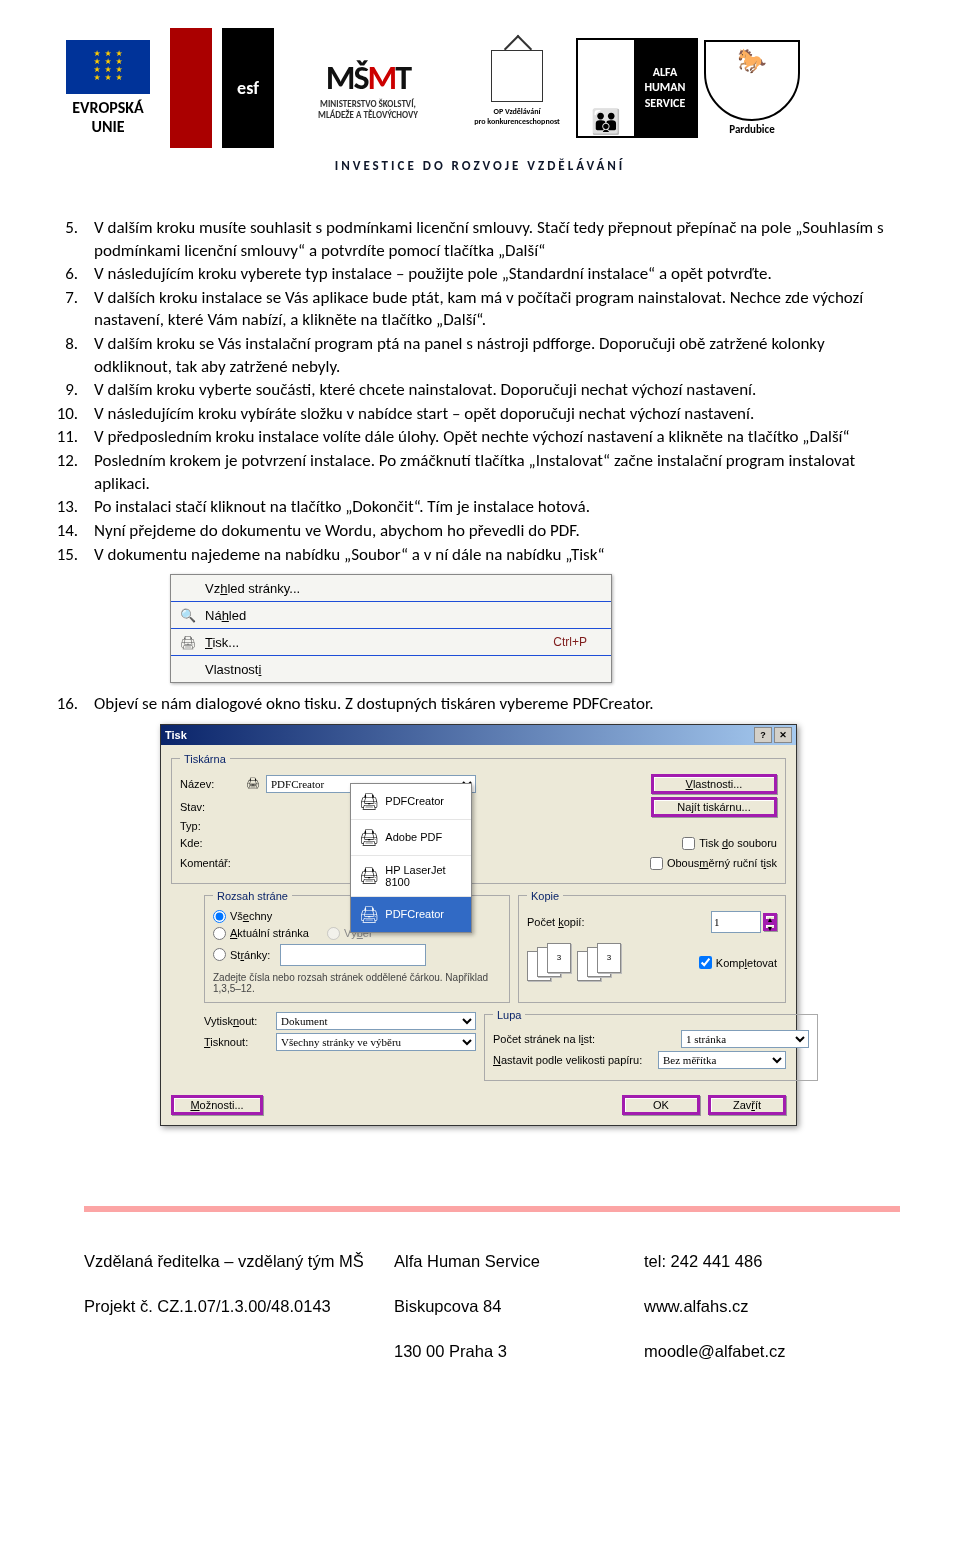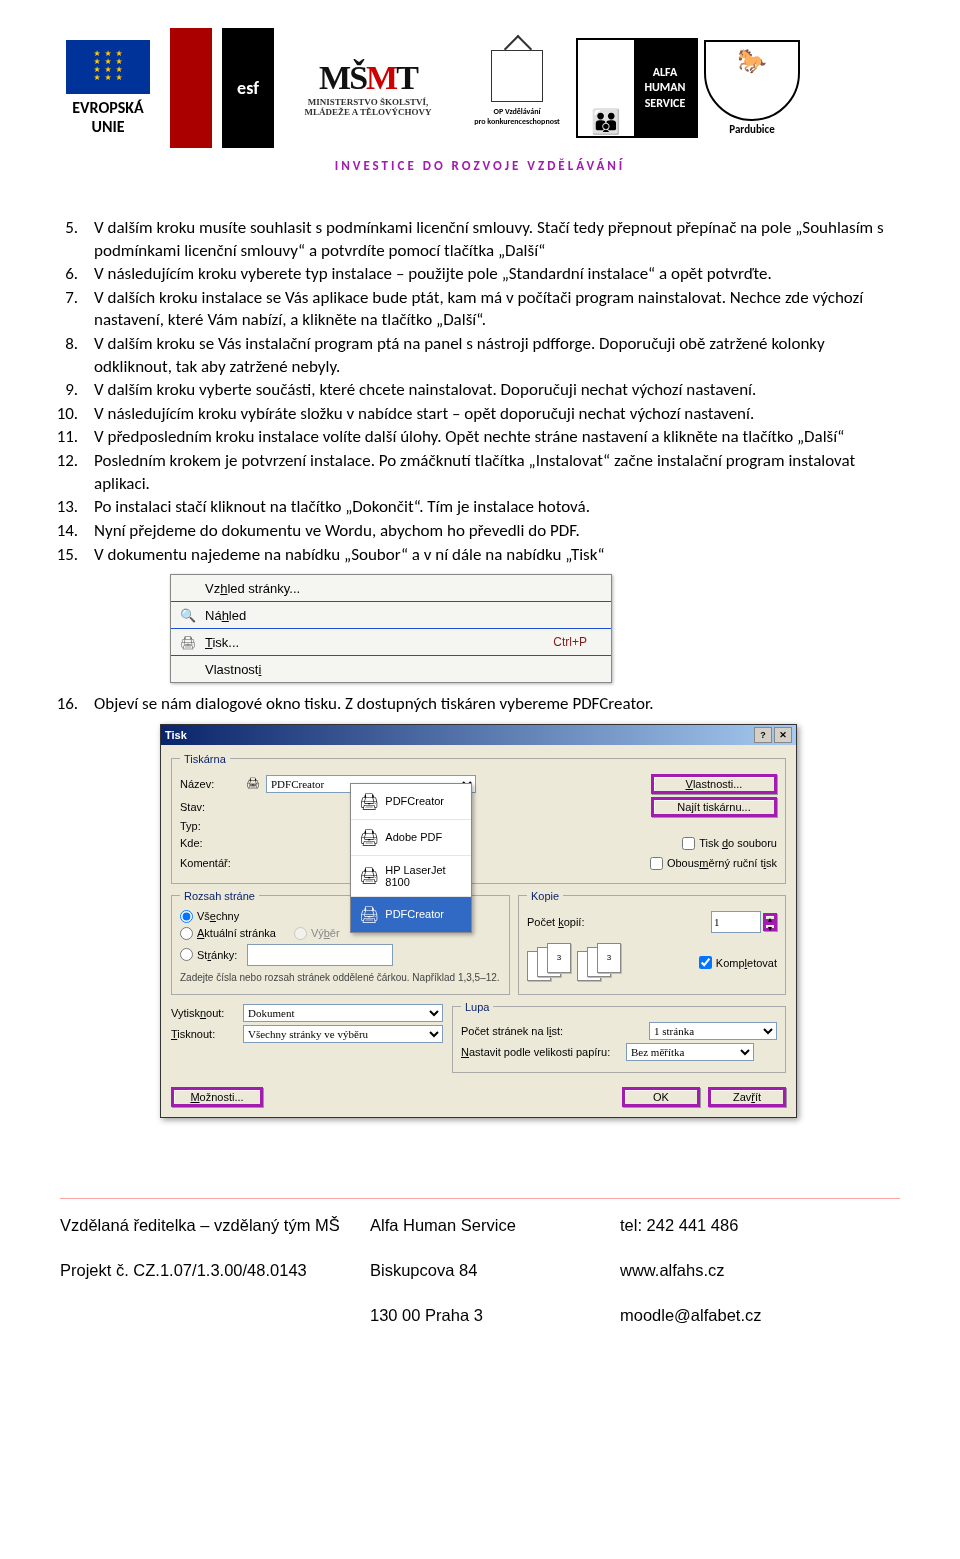--- a/index.html
+++ b/index.html
@@ -48,32 +48,32 @@
     word-spacing: 2px;
   }
   .esf-logo { color:#fff; }
   .esf-logo .tile {
     display:flex; align-items:center; justify-content:center;
     font-weight:bold; font-size:18px; width:52px; height:120px;
     background:#000;
     margin-left:10px;
   }
   .esf-logo .tile.red { background:#a00; width:42px; }
-  .msmt { width:180px; font-size:9px; font-weight:bold; color:#333;font-family:Liberation Serif, serif; }
+  .msmt { width:180px; font-size:9px; font-weight:bold; color:#333; }
   .msmt .mm { font-size:34px; letter-spacing:-2px; color:#111; }
   .opvk { width:110px; font-size:8px; }
   .opvk .box { width:50px; height:50px; border:1.5px solid #333; margin:0 auto 4px; position:relative; }
   .opvk .box::after { content:""; position:absolute; left:16px; top:-12px; width:18px; height:18px; border:2px solid #333; transform:rotate(45deg); border-bottom:none; border-right:none; }
   .ahs { width:118px; height:96px; border:2px solid #000; display:flex; }
   .ahs .left { width:56px; display:flex; align-items:flex-end; justify-content:center; font-size:24px; }
   .ahs .right { flex:1; background:#000; color:#fff; font-size:12px; font-weight:bold; display:flex; align-items:center; justify-content:center; text-align:center; line-height:1.3; }
   .pardubice { width:92px; height:92px; border:2px solid #000; border-radius:0 0 50px 50px; display:flex; align-items:flex-start; justify-content:center; padding-top:4px; font-size:24px; }
   .invest-line {
     text-align:center; letter-spacing:3px; font-size:13px; font-weight:bold;
-    color:#a21caf; margin:4px 0 44px;
+    color:#0f172a; margin:4px 0 44px;
   }
   ol.main-list {
     margin: 0 0 8px 0;
     padding-left: 22px;
   }
   ol.main-list li {
     margin-bottom: 1px;
     padding-left: 12px;
     line-height: 1.33;
   }
@@ -150,45 +150,46 @@
     box-shadow:2px 2px 4px rgba(0,0,0,0.3);
     z-index:5;
   }
   .printer-drop .pditem {
     display:flex; align-items:center; gap:6px; padding:8px 8px;
     border-bottom:1px solid #e5e5e5; font-size:11px;
   }
   .printer-drop .pditem:last-child { border-bottom:none; }
   .printer-drop .pditem.sel { background:#316ac5; color:#fff; }
   .printer-drop .picon { font-size:16px; }
-  .half-row { display:flex; gap:8px; }
+  .half-row { display:flex; gap:8px;margin-left:33px; }
   .half-row fieldset { flex:1; }
   .small-note { color:#444; font-size:10px; padding-top:4px; }
   .bottom-row {
     display:flex; align-items:center; gap:8px; margin-top:8px;
   }
   .checkbox, .radio {
     display:flex; align-items:center; gap:4px; margin:2px 0;
   }
   .checkbox input, .radio input { margin:0; }
   .page-stack {
     width:50px; height:40px; position:relative;
   }
   .page-stack .sheet {
     position:absolute; width:22px; height:28px; background:#fff;
     border:1px solid #888; box-shadow:1px 1px 0 #bbb;
     font-size:8px; text-align:center; line-height:28px;
   }
   .footer {
-    border-top:1px solid #fca5a5;
+    border-top:6px solid #fca5a5;
     margin-top:80px;
-    padding-top:17px;
+    padding-top:40px;
     font-family: Arial, sans-serif;
     font-size:16.5px;
     color:#000;
+    margin-left:24px;
   }
   .footer-row { display:flex; margin-bottom:26px; }
   .footer-row .c1 { width:310px; }
   .footer-row .c2 { width:250px; }
   .footer-row .c3 { flex:1; }
 </style>
 </head>
 <body>
 
 <div class="page">
@@ -224,21 +225,21 @@
 
   <div class="invest-line">INVESTICE DO ROZVOJE VZDĚLÁVÁNÍ</div>
 
   <ol class="main-list" start="5">
     <li>V dalším kroku musíte souhlasit s podmínkami licenční smlouvy. Stačí tedy přepnout přepínač na pole „Souhlasím s podmínkami licenční smlouvy“ a potvrdíte pomocí tlačítka „Další“</li>
     <li>V následujícím kroku vyberete typ instalace – použijte pole „Standardní instalace“ a opět potvrďte.</li>
     <li>V dalších kroku instalace se Vás aplikace bude ptát, kam má v počítači program nainstalovat. Nechce zde výchozí nastavení, které Vám nabízí, a klikněte na tlačítko „Další“.</li>
     <li>V dalším kroku se Vás instalační program ptá na panel s nástroji pdfforge. Doporučuji obě zatržené kolonky odkliknout, tak aby zatržené nebyly.</li>
     <li>V dalším kroku vyberte součásti, které chcete nainstalovat. Doporučuji nechat výchozí nastavení.</li>
     <li>V následujícím kroku vybíráte složku v nabídce start – opět doporučuji nechat výchozí nastavení.</li>
-    <li>V předposledním kroku instalace volíte další úlohy. Opět nechte stráne nastavení a klikněte na tlačítko „Další“</li>
+    <li>V předposledním kroku instalace volíte dále úlohy. Opět nechte výchozí nastavení a klikněte na tlačítko „Další“</li>
     <li>Posledním krokem je potvrzení instalace. Po zmáčknutí tlačítka „Instalovat“ začne instalační program instalovat aplikaci.</li>
     <li>Po instalaci stačí kliknout na tlačítko „Dokončit“. Tím je instalace hotová.</li>
     <li>Nyní přejdeme do dokumentu ve Wordu, abychom ho převedli do PDF.</li>
     <li>V dokumentu najedeme na nabídku „Soubor“ a v ní dále na nabídku „Tisk“</li>
   </ol>
 
   <div class="menu-shot">
     <div class="menu-row">
       <span class="menu-icon"></span>
       <span class="menu-label">Vz<u>h</u>led stránky...</span>

